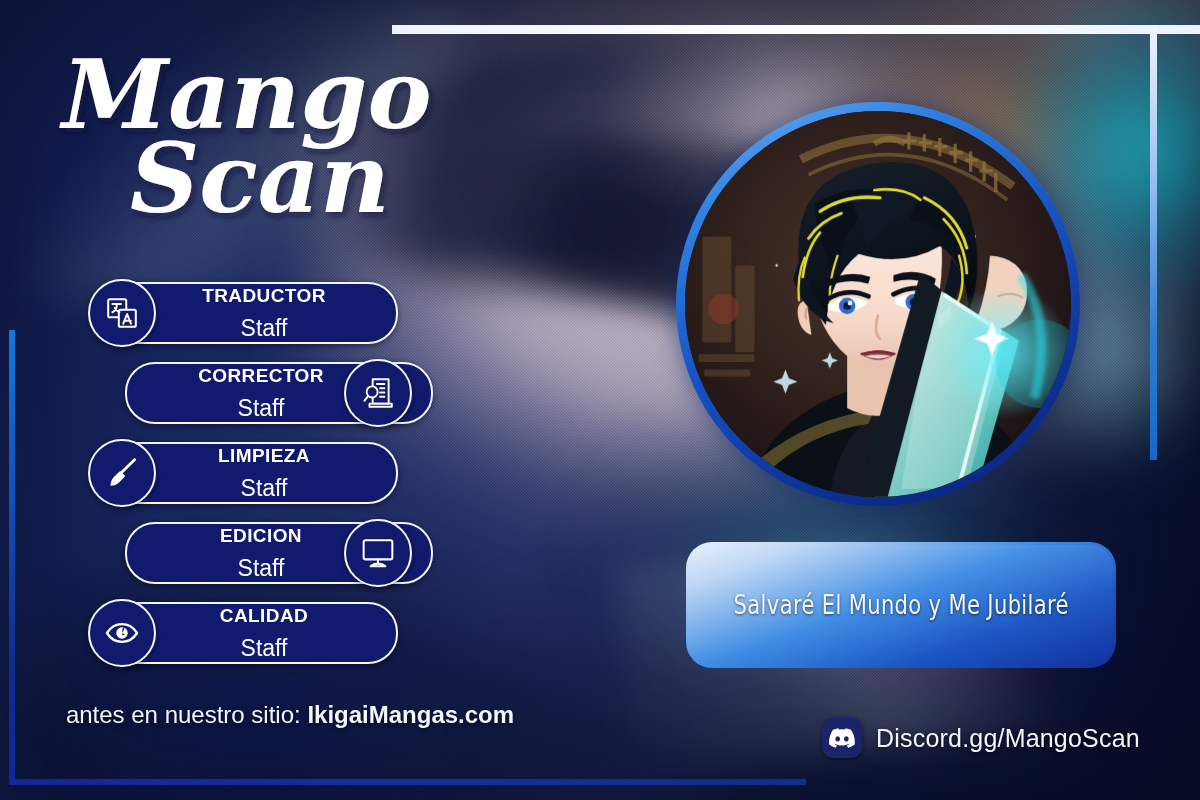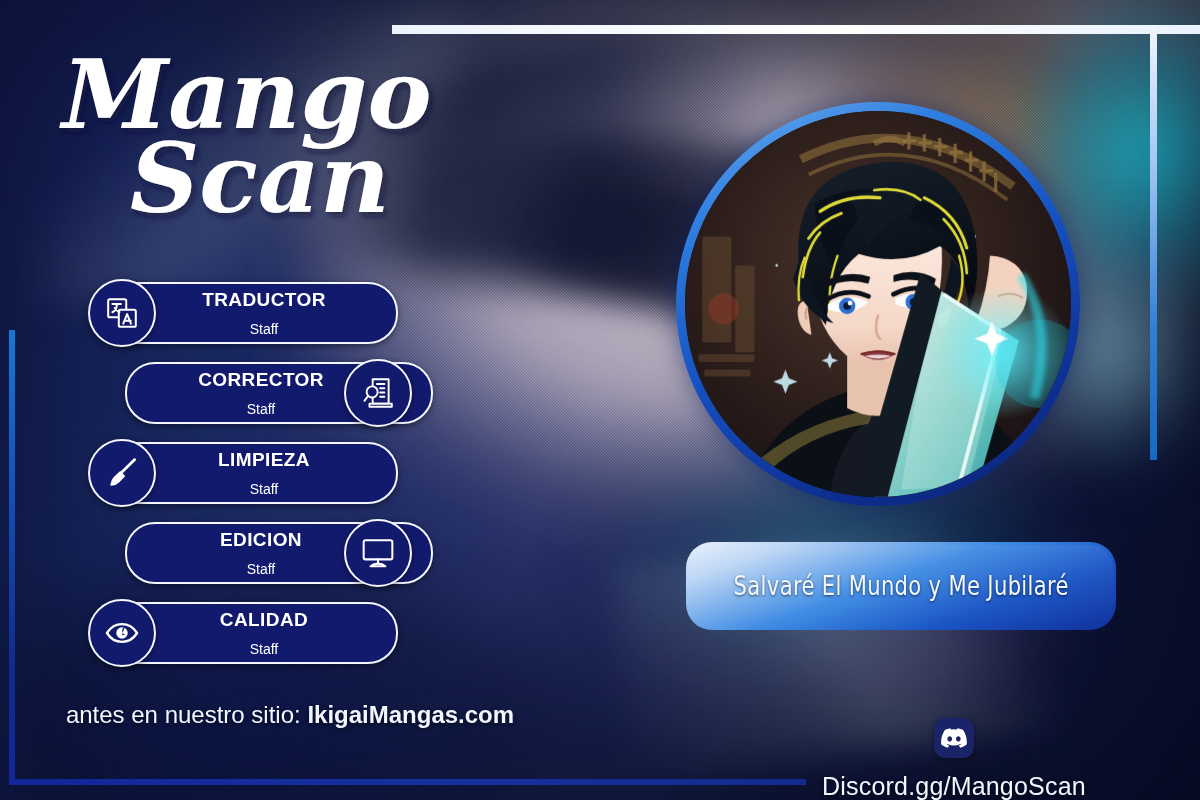--- a/index.html
+++ b/index.html
@@ -149,21 +149,21 @@
     box-shadow:0 2px 6px rgba(0,0,0,.45);
     display:flex;flex-direction:column;align-items:center;justify-content:center;
     line-height:1.02;
   }
   .badge.left .pill{left:28px;width:248px;padding-left:40px;padding-right:8px;}
   .badge.right .pill{left:55px;width:252px;padding-right:44px;padding-left:8px;}
   .role{
     font-size:19px;font-weight:700;letter-spacing:.4px;color:#ffffff;
     text-transform:uppercase;
   }
-  .who{font-size:14px;color:#ffffff;margin-top:12px;}
+  .who{font-size:23px;color:#ffffff;margin-top:12px;}
   .ico{
     position:absolute;top:-3px;width:64px;height:64px;border-radius:50%;
     background:#121a6d;border:2px solid #f4f7ff;
     display:flex;align-items:center;justify-content:center;
     box-shadow:0 2px 6px rgba(0,0,0,.45);
     z-index:3;
   }
   .badge.left .ico{left:18px;}
   .badge.right .ico{left:274px;}
   .ico svg{width:34px;height:34px;display:block;}
@@ -177,21 +177,21 @@
     box-shadow:0 0 26px rgba(10,30,90,.55);
   }
   .portrait-in{
     position:relative;width:100%;height:100%;border-radius:50%;overflow:hidden;
     background:#241a14;
   }
   .portrait-in svg{position:absolute;inset:0;width:100%;height:100%;}
 
   
   .titlebox{
-    position:absolute;left:686px;top:542px;width:430px;height:88px;
+    position:absolute;left:686px;top:542px;width:430px;height:126px;
     border-radius:26px;
     border:3px solid transparent;
     background:
       linear-gradient(180deg, rgba(255,255,255,.05), rgba(255,255,255,0)) padding-box,
       linear-gradient(160deg,#e9f1fb 0%,#bcd6f5 16%,#3f8ce4 46%,#1a55c4 72%,#11309c 100%) border-box;
     display:flex;align-items:center;justify-content:center;
     box-sizing:border-box;
   }
   .title-text{
     font-family:"DejaVu Sans Condensed","Liberation Sans Narrow","Liberation Sans",sans-serif;
@@ -204,21 +204,21 @@
   
   .site-note{
     position:absolute;left:40px;top:700px;width:500px;text-align:center;
     color:#f2f6ff;font-size:24px;line-height:1.28;
     text-shadow:0 2px 4px rgba(0,0,0,.55);
   }
   .site-note b{font-weight:700;}
   .site-note .l2{white-space:nowrap;}
 
   .discord{
-    position:absolute;left:822px;top:718px;display:flex;align-items:center;gap:14px;flex-direction:column;
+    position:absolute;left:822px;top:718px;display:flex;align-items:center;gap:14px;
   }
   .discord-badge{
     width:40px;height:40px;border-radius:11px;background:#1b2468;
     display:flex;align-items:center;justify-content:center;flex:0 0 auto;
     box-shadow:0 1px 4px rgba(0,0,0,.5);
   }
   .discord-badge svg{width:26px;height:20px;display:block;}
   .discord-text{
     color:#f2f6ff;font-size:25px;letter-spacing:.2px;
     text-shadow:0 2px 4px rgba(0,0,0,.55);

